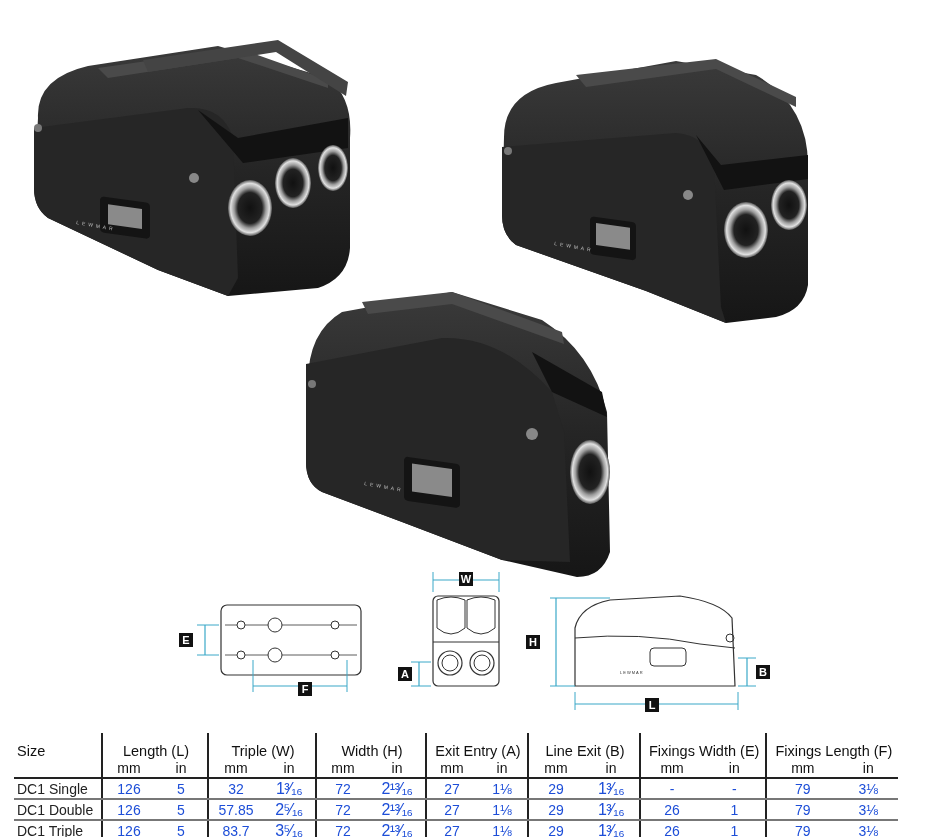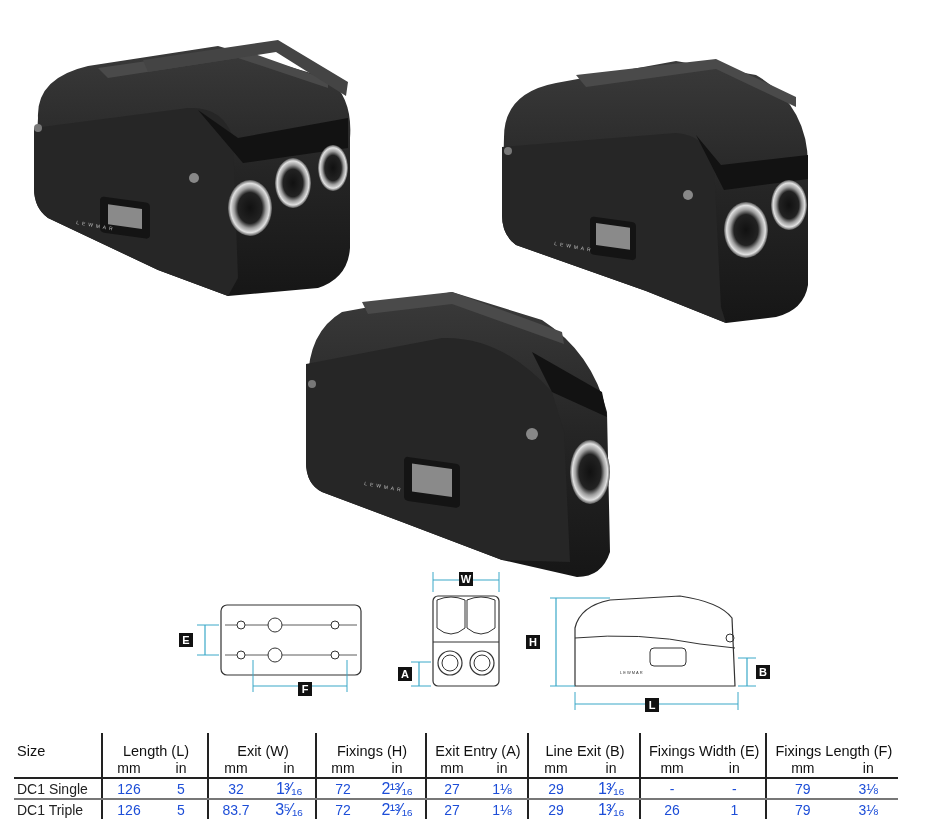--- a/index.html
+++ b/index.html
@@ -158,22 +158,22 @@
   <div class="dimlabel" style="left:6px;top:47px;">H</div>
   <div class="dimlabel" style="left:236px;top:77px;">B</div>
   <div class="dimlabel" style="left:125px;top:110px;">L</div>
 </div>
 
 <table class="spec">
   <thead>
     <tr class="grp">
       <th class="size" style="width:78px;">Size</th>
       <th class="sep" colspan="2">Length (L)</th>
-      <th class="sep" colspan="2">Exit (W)</th>
-      <th class="sep" colspan="2">Fixings (H)</th>
+      <th class="sep" colspan="2">Triple (W)</th>
+      <th class="sep" colspan="2">Width (H)</th>
       <th class="sep" colspan="2">Exit Entry (A)</th>
       <th class="sep" colspan="2">Line Exit (B)</th>
       <th class="sep" colspan="2">Fixings Width (E)</th>
       <th class="sep" colspan="2">Fixings Length (F)</th>
     </tr>
     <tr class="units">
       <th></th>
       <th class="sep" style="width:40px;">mm</th>
       <th style="width:40px;">in</th>
       <th class="sep" style="width:42px;">mm</th>
@@ -202,20 +202,37 @@
       <td class="sep">27</td>
       <td>1⅛</td>
       <td class="sep">29</td>
       <td class="frac">1³⁄₁₆</td>
       <td class="sep">-</td>
       <td>-</td>
       <td class="sep">79</td>
       <td>3⅛</td>
     </tr>
     <tr>
+      <td class="rowlabel">DC1 Double</td>
+      <td class="sep">126</td>
+      <td>5</td>
+      <td class="sep">57.85</td>
+      <td class="frac">2⁵⁄₁₆</td>
+      <td class="sep">72</td>
+      <td class="frac">2¹³⁄₁₆</td>
+      <td class="sep">27</td>
+      <td>1⅛</td>
+      <td class="sep">29</td>
+      <td class="frac">1³⁄₁₆</td>
+      <td class="sep">26</td>
+      <td>1</td>
+      <td class="sep">79</td>
+      <td>3⅛</td>
+    </tr>
+    <tr>
       <td class="rowlabel">DC1 Triple</td>
       <td class="sep">126</td>
       <td>5</td>
       <td class="sep">83.7</td>
       <td class="frac">3⁵⁄₁₆</td>
       <td class="sep">72</td>
       <td class="frac">2¹³⁄₁₆</td>
       <td class="sep">27</td>
       <td>1⅛</td>
       <td class="sep">29</td>

